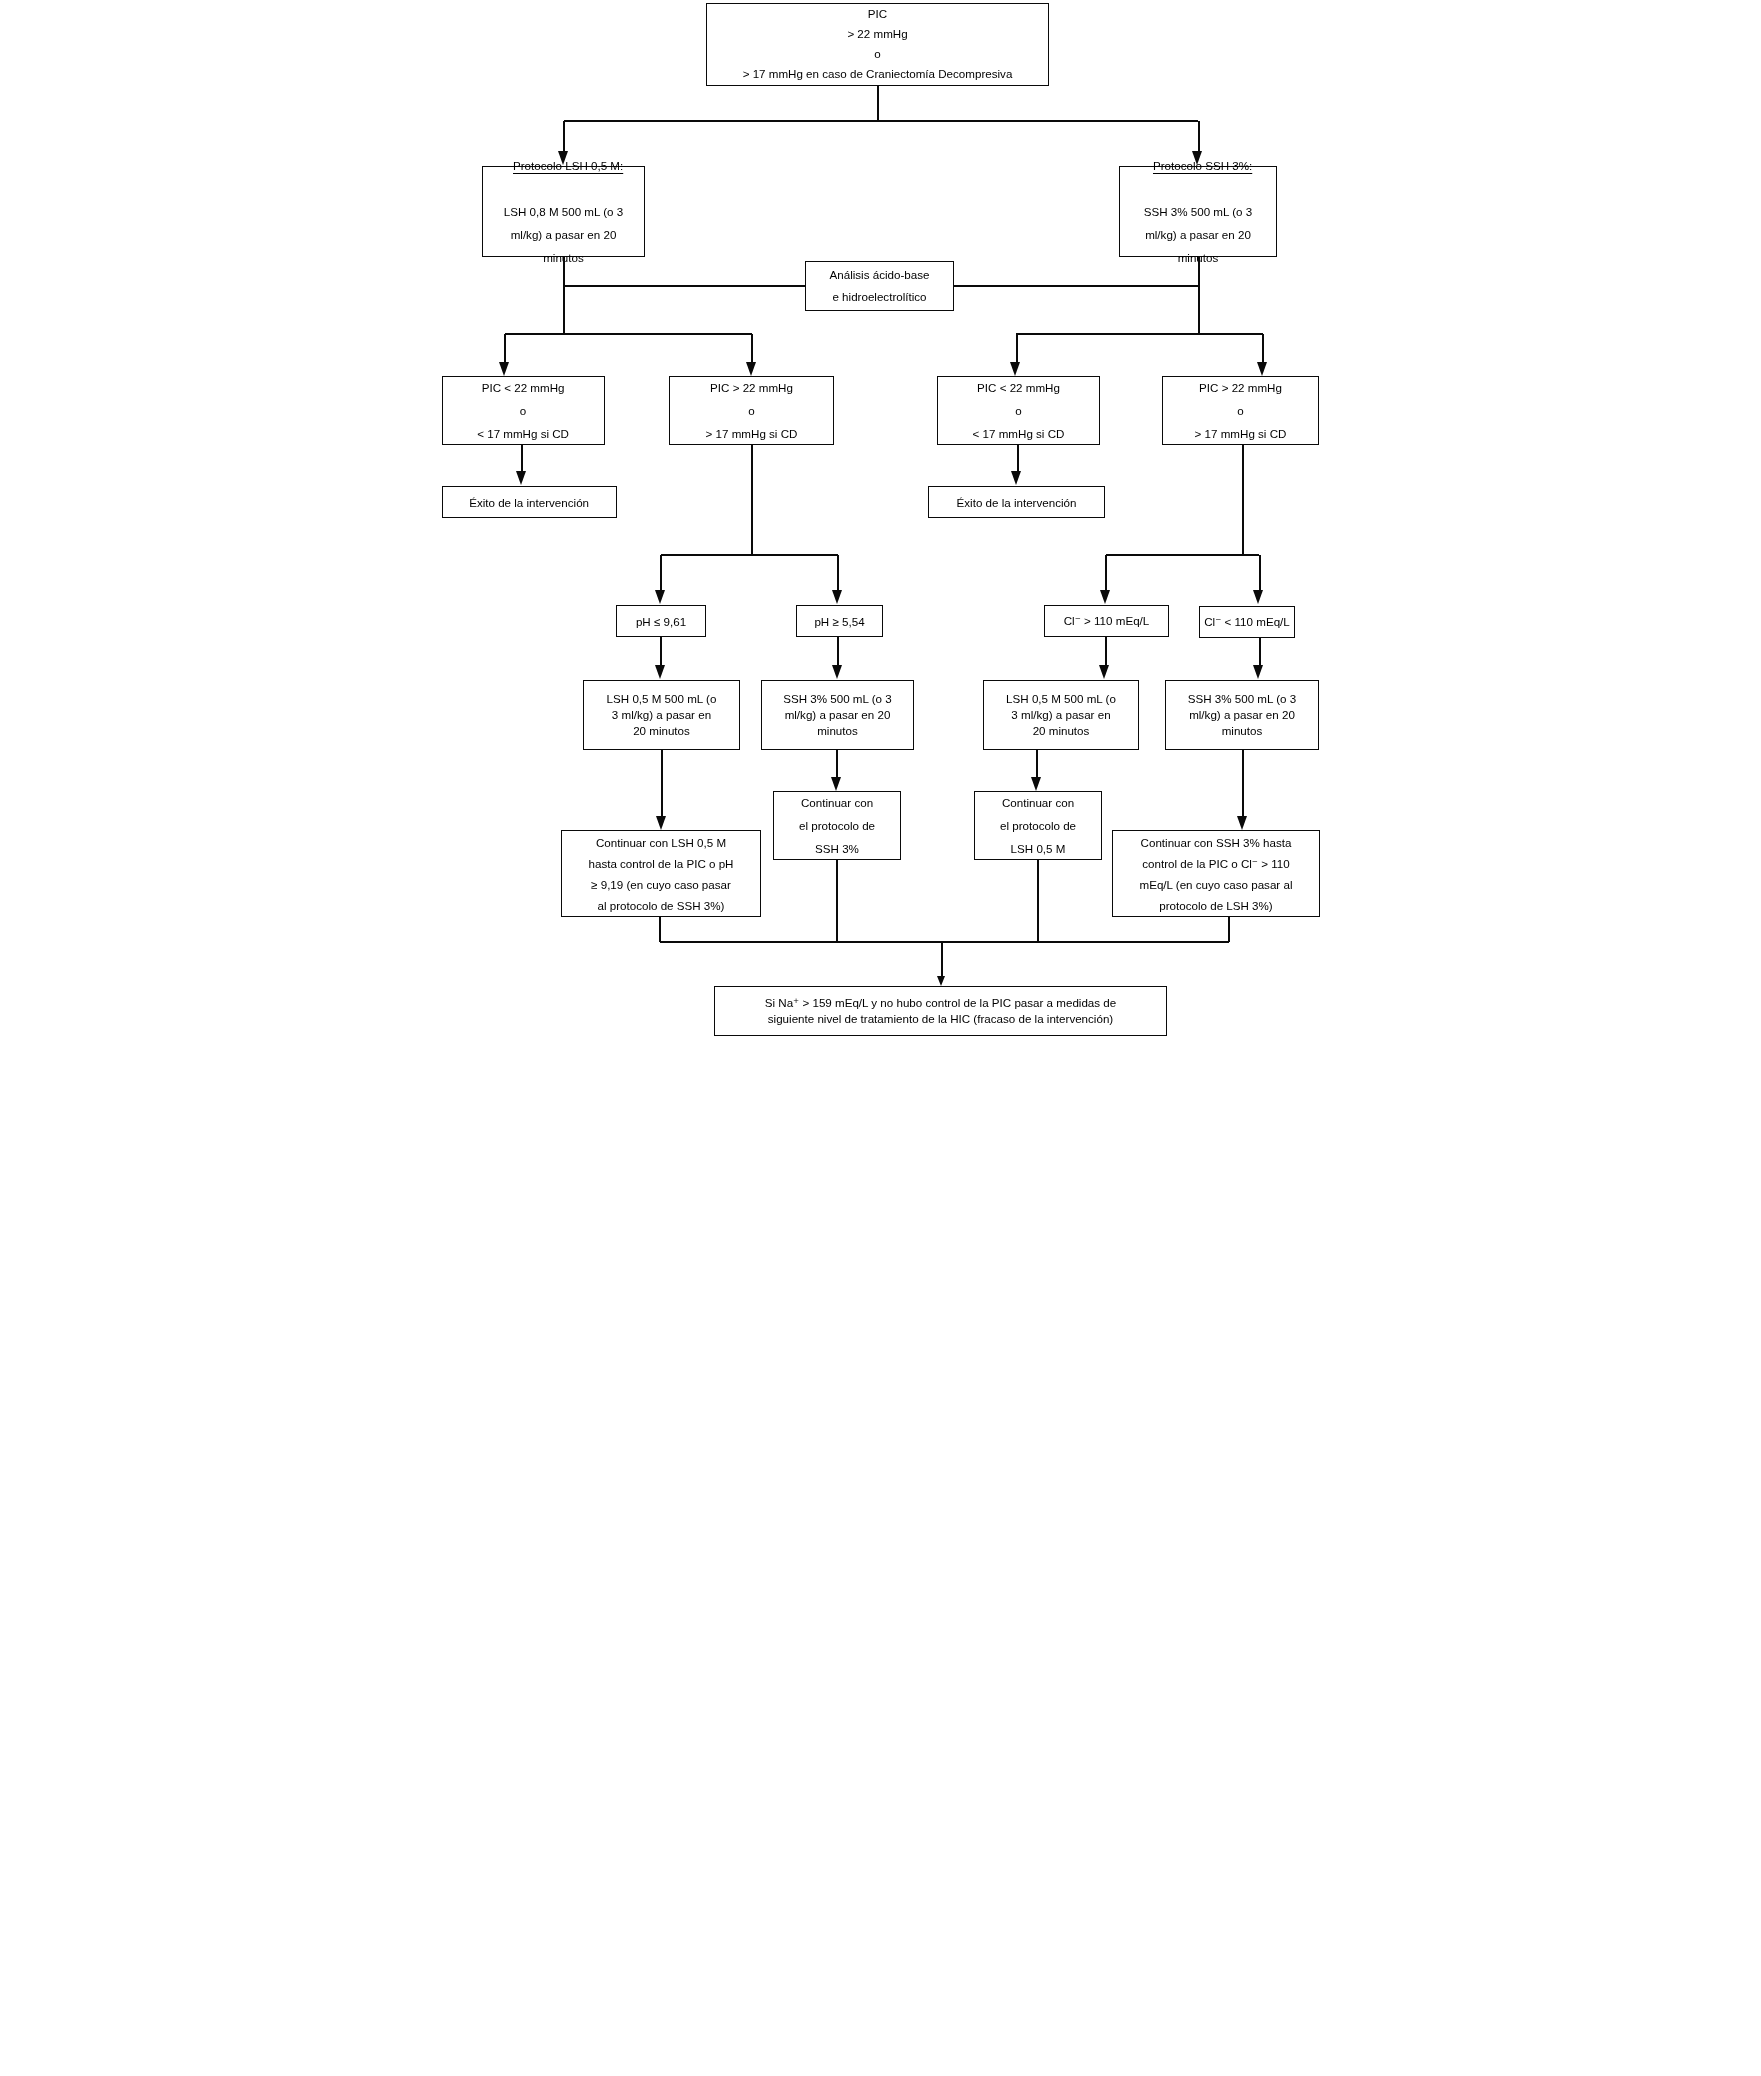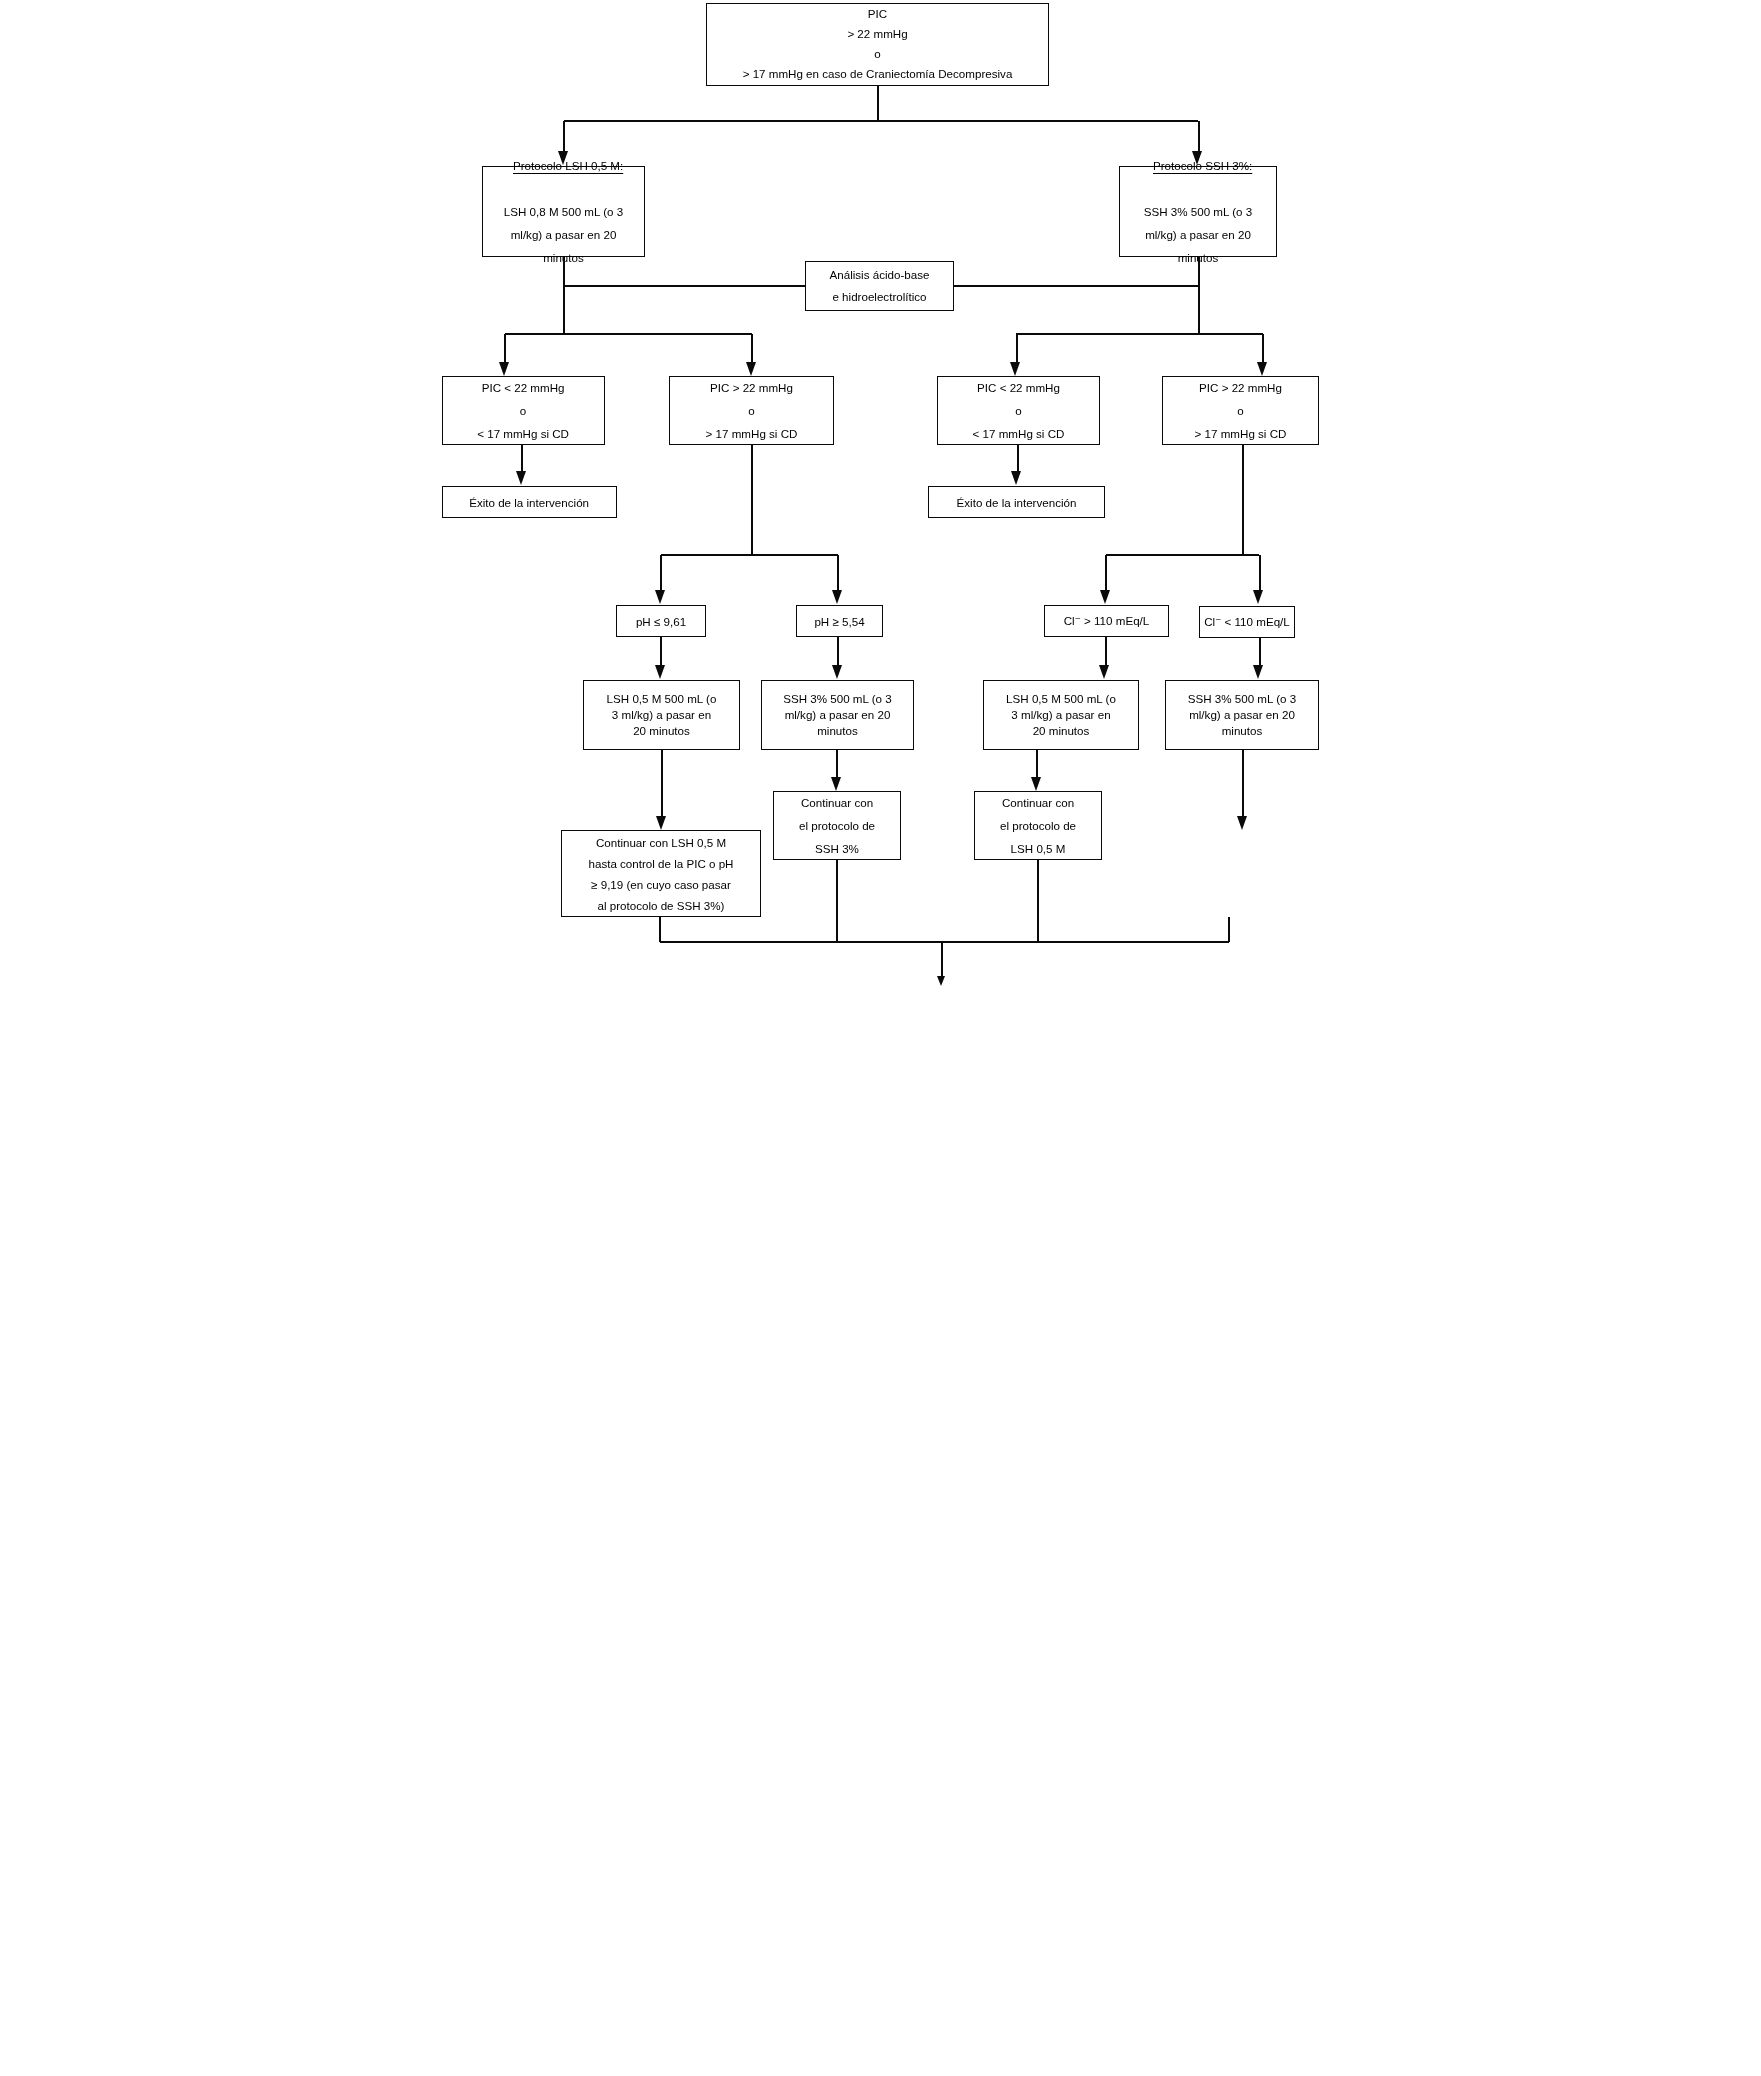--- a/index.html
+++ b/index.html
@@ -144,21 +144,27 @@
 
   <div class="node lh43" style="left:534px;top:791px;width:128px;height:69px">Continuar con
 el protocolo de
 LSH 0,5 M</div>
 
   <div class="node lh40" style="left:121px;top:830px;width:200px;height:87px">Continuar con LSH 0,5 M
 hasta control de la PIC o pH
 ≥ 9,19 (en cuyo caso pasar
 al protocolo de SSH 3%)</div>
 
-
+  <div class="node lh40" style="left:672px;top:830px;width:208px;height:87px">Continuar con SSH 3% hasta
+control de la PIC o Cl⁻ &gt; 110
+mEq/L (en cuyo caso pasar al
+protocolo de LSH 3%)</div>
+
+  <div class="node lh44" style="left:274px;top:986px;width:453px;height:50px">Si Na⁺ &gt; 159 mEq/L y no hubo control de la PIC pasar a medidas de
+siguiente nivel de tratamiento de la HIC (fracaso de la intervención)</div>
 
   <div class="vline" style="left:437px;top:86px;height:35px"></div>
   <div class="hline" style="left:124px;top:120px;width:634px"></div>
   <div class="vline" style="left:123px;top:121px;height:32px"></div>
   <div class="ah" style="left:118px;top:151px"></div>
   <div class="vline" style="left:758px;top:121px;height:32px"></div>
   <div class="ah" style="left:752px;top:151px"></div>
 
   <div class="vline" style="left:123px;top:256px;height:79px"></div>
   <div class="hline" style="left:124px;top:285px;width:241px"></div>

